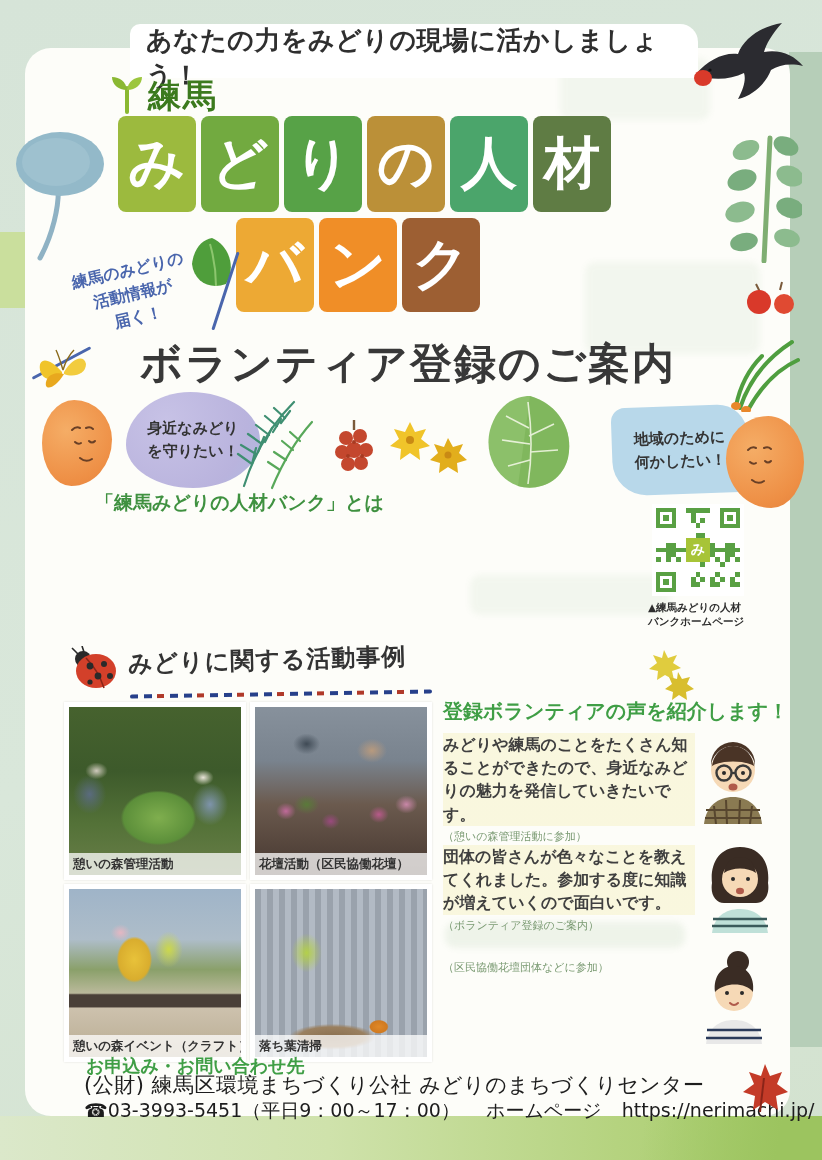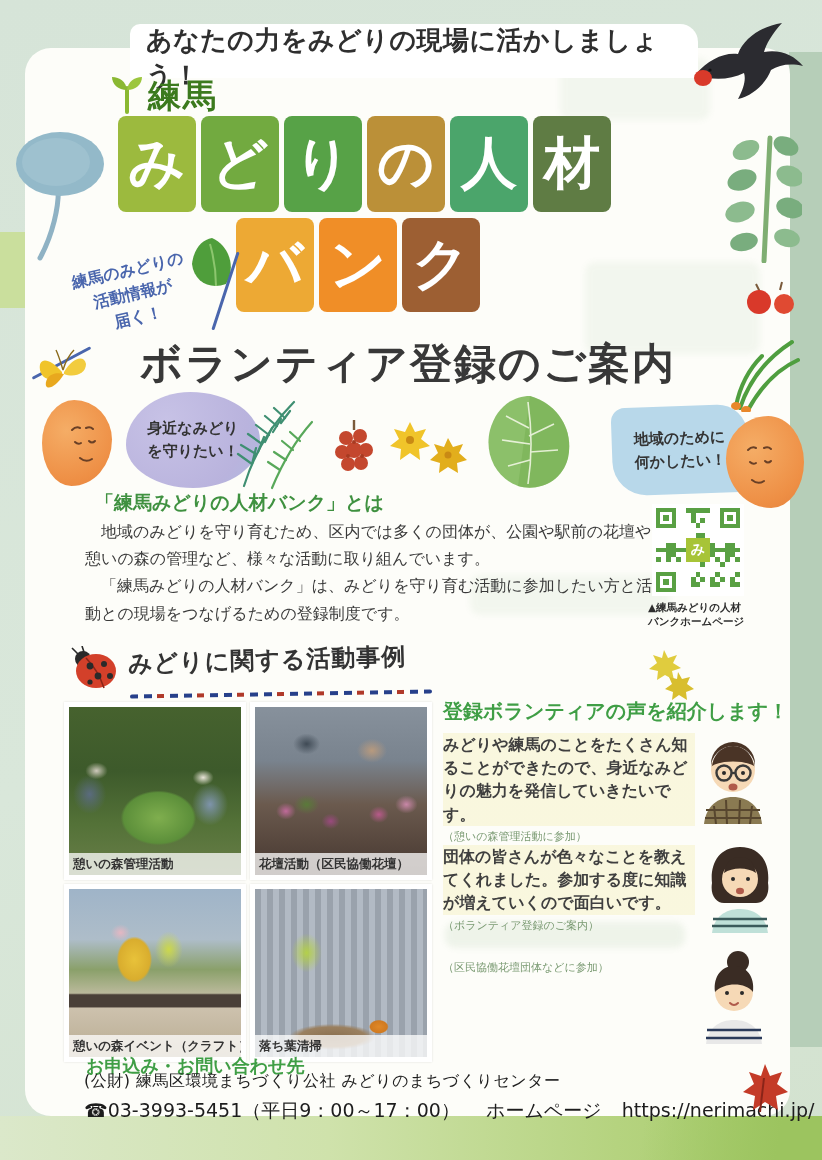--- a/index.html
+++ b/index.html
@@ -121,21 +121,21 @@
   .voice { position:absolute; width:252px; }
   .v1{left:443px;top:733px}.v2{left:443px;top:845px}.v3{left:443px;top:957px}
   .voice p { font-size:16px; line-height:1.45; font-weight:600; color:#3f3f3f;
              background:linear-gradient(180deg,rgba(246,242,200,.55),rgba(246,242,200,.55)); }
   .voice cite { display:block; font-style:normal; font-size:11px; color:#7a9a72; margin-top:3px; }
   .avatar { position:absolute; }
   .av1{left:692px;top:736px}.av2{left:700px;top:843px}.av3{left:694px;top:950px}
 
   
   .contact-label { position:absolute; left:86px; top:1054px; font-size:18px; font-weight:700; color:#3f9e45; }
-  .contact-org { position:absolute; left:84px; top:1071px; font-size:16px; color:#1d1d1d; letter-spacing:.5px; }
+  .contact-org { position:absolute; left:84px; top:1071px; font-size:21px; color:#1d1d1d; letter-spacing:.5px; }
   .contact-tel-row { position:absolute; left:84px; top:1098px; font-size:19px; color:#1d1d1d; }
   .contact-tel-row .hp { margin-left:20px; }
   .contact-tel-row .url { margin-left:14px; }
 
   .deco { position:absolute; }
 </style>
 </head>
 <body>
 
 <div class="page">
@@ -306,24 +306,20 @@
       <path d="M22 34 q4 -4 8 -2"></path>
           <path d="M38 32 q4 -2 7 1"></path>
       <path d="M24 46 q3 3 6 1"></path>
           <path d="M39 45 q3 3 6 0"></path>
       <path d="M26 64 q6 5 12 1"></path>
         </g>
       </svg>
   </div>
 
   <div class="about-heading">「練馬みどりの人材バンク」とは</div>
-  <div class="about-body">
-    <p>地域のみどりを守り育むため、区内では多くの団体が、公園や駅前の花壇や憩いの森の管理など、様々な活動に取り組んでいます。</p>
-    <p>「練馬みどりの人材バンク」は、みどりを守り育む活動に参加したい方と活動との現場をつなげるための登録制度です。</p>
-  </div>
 
   <div class="qr">
     <div class="cells">
         <i style="grid-area: 1 / 7;"></i>
         <i style="grid-area: 1 / 8;"></i>
         <i style="grid-area: 1 / 9;"></i>
         <i style="grid-area: 1 / 10;"></i>
         <i style="grid-area: 1 / 11;"></i>
         <i style="grid-area: 2 / 8;"></i>
         <i style="grid-area: 3 / 8;"></i>

